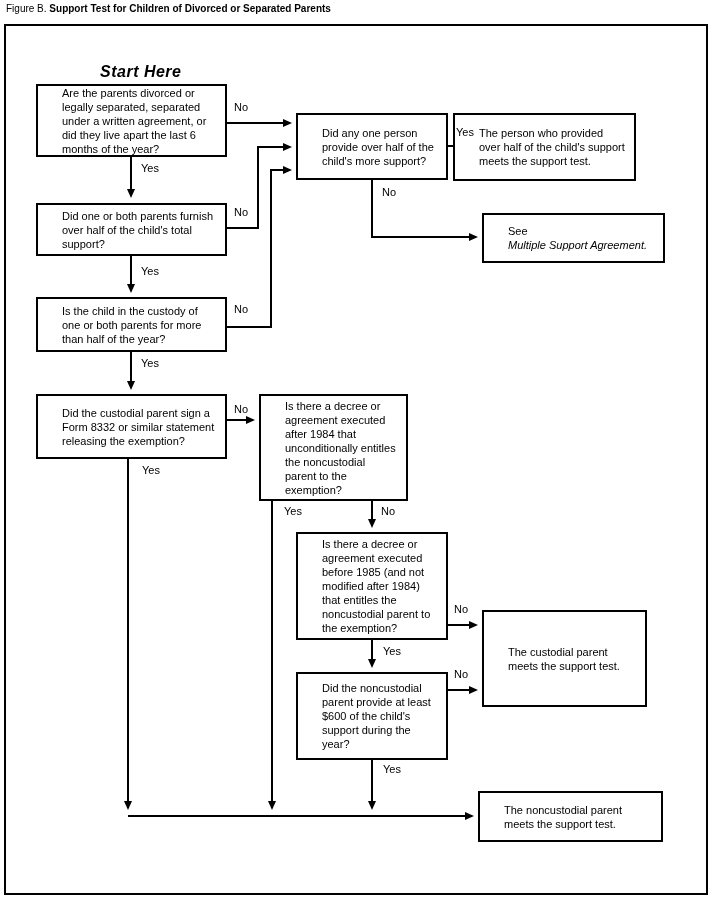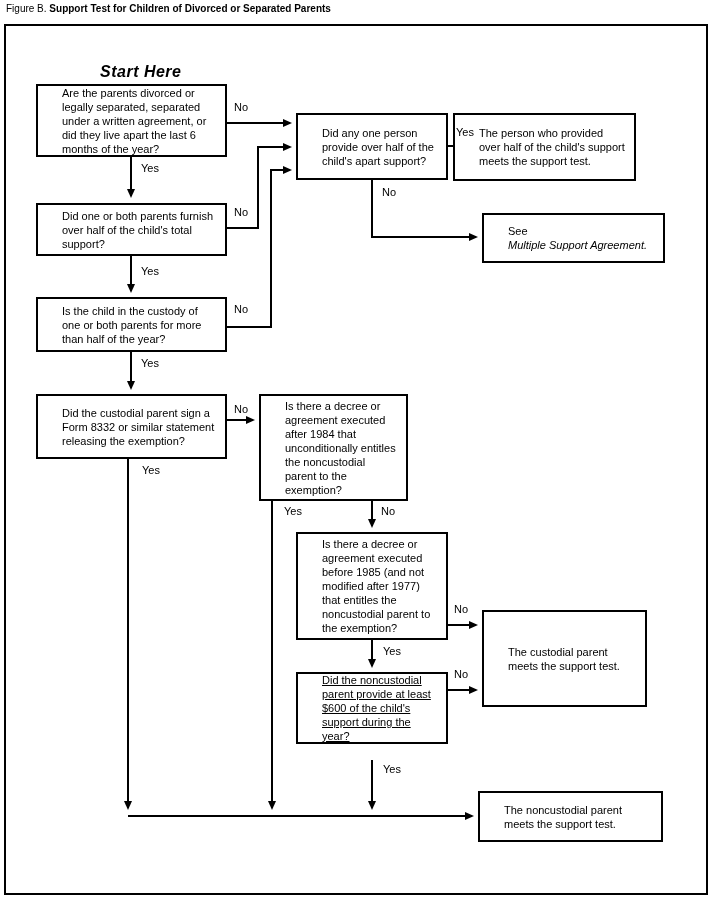--- a/index.html
+++ b/index.html
@@ -31,21 +31,21 @@
   
   #n-q-divorced        {left:36px; top:84px;  width:191px;height:73px;}
   #n-q-one-person      {left:296px;top:113px; width:152px;height:67px;}
   #n-end-person        {left:453px;top:113px; width:183px;height:68px;}
   #n-end-multiple      {left:482px;top:213px; width:183px;height:50px;}
   #n-q-furnish         {left:36px; top:203px; width:191px;height:53px;}
   #n-q-custody         {left:36px; top:297px; width:191px;height:55px;}
   #n-q-8332            {left:36px; top:394px; width:191px;height:65px;}
   #n-q-after-1984      {left:259px;top:394px; width:149px;height:107px;}
   #n-q-before-1985     {left:296px;top:532px; width:152px;height:108px;}
-  #n-q-600             {left:296px;top:672px; width:152px;height:72px;text-decoration:underline;}
+  #n-q-600             {left:296px;top:672px; width:152px;height:88px;}
   #n-end-custodial     {left:482px;top:610px; width:165px;height:97px;}
   #n-end-noncustodial  {left:478px;top:791px; width:185px;height:51px;}
 </style>
 </head>
 <body>
 
 <div id="canvas">
 
   <div id="title">
     <span>Figure B. </span><span class="t-main">Support Test for Children of Divorced or Separated Parents</span>
@@ -80,21 +80,21 @@
       <path d="M372,760 L372,808" marker-end="url(#ah)"></path>
       <path d="M128,816 L472,816" marker-end="url(#ah)"></path>
     </g>
   </svg>
 
   <div class="node" id="n-q-divorced">
     <span>Are the parents divorced or legally separated, separated under a written agreement, or did they live apart the last 6 months of the year?</span>
   </div>
 
   <div class="node" id="n-q-one-person">
-    <span>Did any one person provide over half of the child's apart support?</span>
+    <span>Did any one person provide over half of the child's more support?</span>
   </div>
 
   <div class="node" id="n-end-person">
     <span>The person who provided over half of the child's support meets the support test.</span>
   </div>
 
   <div class="node" id="n-end-multiple">
     <span>
         <span>See </span>
         <span style="font-style:italic">Multiple Support Agreement.</span>
@@ -111,21 +111,21 @@
 
   <div class="node" id="n-q-8332">
     <span>Did the custodial parent sign a Form 8332 or similar statement releasing the exemption?</span>
   </div>
 
   <div class="node" id="n-q-after-1984">
     <span>Is there a decree or agreement executed after 1984 that unconditionally entitles the noncustodial parent to the exemption?</span>
   </div>
 
   <div class="node" id="n-q-before-1985">
-    <span>Is there a decree or agreement executed before 1985 (and not modified after 1977) that entitles the noncustodial parent to the exemption?</span>
+    <span>Is there a decree or agreement executed before 1985 (and not modified after 1984) that entitles the noncustodial parent to the exemption?</span>
   </div>
 
   <div class="node" id="n-q-600">
     <span>Did the noncustodial parent provide at least $600 of the child's support during the year?</span>
   </div>
 
   <div class="node" id="n-end-custodial">
     <span>The custodial parent meets the support test.</span>
   </div>
 

